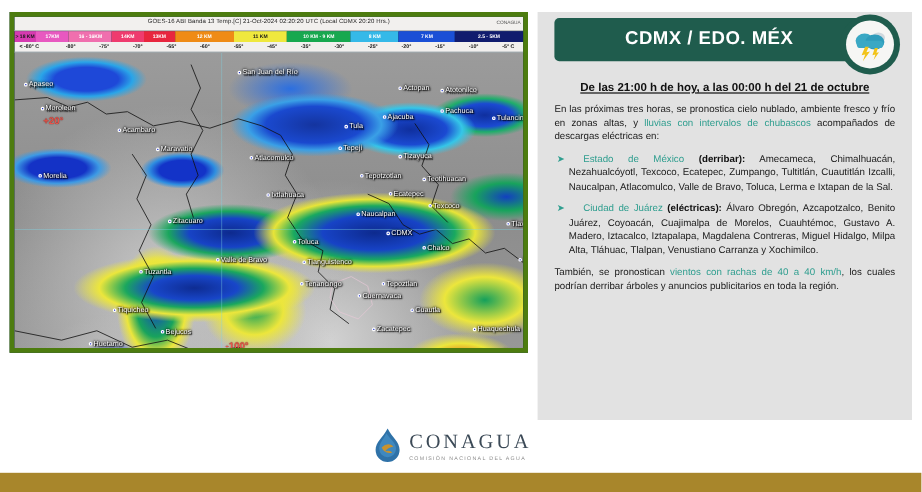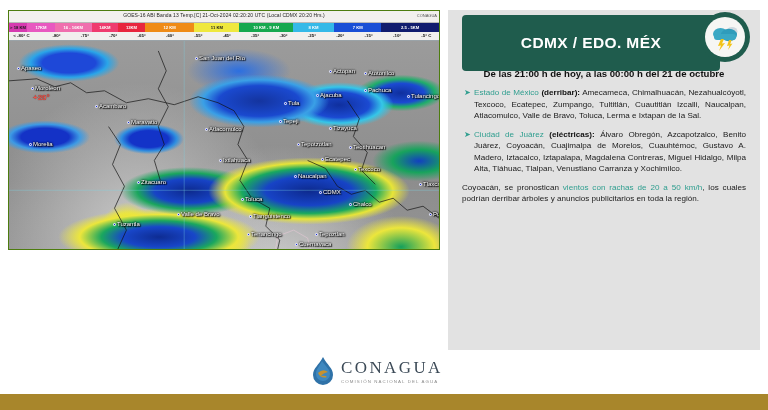--- a/index.html
+++ b/index.html
@@ -7,23 +7,23 @@
     width: 768px; height: 410px;
     background: #ffffff;
     font-family: "Liberation Sans", sans-serif;
     overflow: hidden;
   }
   .page { position: relative; width: 768px; height: 410px; background:#fff; }
 
   
   .map-panel {
     position: absolute; left: 8px; top: 10px;
-    width: 432px; height: 240px;
+    width: 432px; height: 284px;
     background: #0b2a3a;
-    border: 1px solid #4d7c0f;
+    border: 4px solid #4d7c0f;
     overflow: hidden;
   }
   .map-title-bar {
     position: relative; height: 12px; width: 100%;
     background: #f2f0ee; border-bottom: 1px solid #b9b9b9;
   }
   .map-title-bar .t {
     position: absolute; left: 0; right: 0; top: 1px;
     text-align: center; font-size: 5px; color: #1d1d1d;
     letter-spacing: .1px; white-space: nowrap;
@@ -87,50 +87,50 @@
   }
 
   
   .info-panel {
     position: absolute; left: 448px; top: 10px;
     width: 312px; height: 340px;
     background: #e2e2e2;
   }
   .hdr-wrap { position: relative; height: 54px; }
   .hdr-banner {
-    position: absolute; left: 14px; top: 5px; width: 258px; height: 56px;
+    position: absolute; left: 14px; top: 5px; width: 258px; height: 36px;
     background: #1f5c4d; border-radius: 4px;
     display: flex; flex-direction: column; align-items: center; justify-content: center;
   }
   .hdr-title { font-size: 15.5px; font-weight: bold; color: #ffffff; letter-spacing: .4px; }
   .hdr-sub { font-size: 7.5px; font-weight: bold; color: #ffffff; letter-spacing: .3px; margin-top: 2px; }
   .hdr-badge {
     position: absolute; right: 10px; top: 2px; width: 50px; height: 50px;
     border-radius: 50%; background: #1f5c4d;
     display: flex; align-items: center; justify-content: center;
   }
   .hdr-badge .inner {
     width: 40px; height: 40px; border-radius: 50%; background: #f6f6f4;
     display: flex; align-items: center; justify-content: center;
   }
 
   .when {
     margin: 4px 20px 0 20px; text-align: center;
-    font-size: 9.6px; font-weight: bold; color: #111; line-height: 1.3;
+    font-size: 9.6px; font-weight: bold; color: #111; line-height: 1.3; text-decoration: underline;
   }
   .body-txt {
     margin: 5px 14px 0 14px; text-align: justify;
     font-size: 8.1px; color: #1a1a1a; line-height: 1.42;
   }
   .hl { color: #2f9e8f; }
   .bullets { margin: 7px 14px 0 16px; }
   .bullet { position: relative; padding-left: 10px; margin-bottom: 7px;
             text-align: justify; font-size: 8.1px; color: #1a1a1a; line-height: 1.42; }
   .bullet .arrow { position: absolute; left: 0; top: 0; color: #2f9e8f; font-size: 8px; }
-  .bullet .region { color: #2f9e8f; }
+  .bullet .region { color: #2f9e8f; margin-left: 12px; }
   .bullet b { color: #111; }
   .closing { margin: 5px 14px 0 14px; text-align: justify;
              font-size: 8.1px; color: #1a1a1a; line-height: 1.42; }
 
   
   .footer { position: absolute; left: 0; top: 352px; width: 768px; height: 40px; background: #fff; }
   .logo-row { position: absolute; left: 310px; top: 4px; display: flex; align-items: center; gap: 5px; }
   .logo-text { display: flex; flex-direction: column; }
   .logo-main { font-size: 17px; letter-spacing: 2.4px; color: #3c4a57; font-family: "Liberation Serif", serif; }
   .logo-sub { font-size: 4.4px; letter-spacing: 1.1px; color: #8b8b8b; margin-top: 1px; }
@@ -268,41 +268,44 @@
             <rect x="4" y="11" width="22" height="6" rx="3" fill="#3aa8c4"></rect>
             <polygon points="11,16 8,23 11,22.5 9,28 15,20 12,20.5 14,16" fill="#f2c318"></polygon>
             <polygon points="19,17 17,23 19.5,22.5 18,27 22.5,20.5 20.3,21 21.6,17" fill="#f2c318"></polygon>
           </svg>
         </div>
       </div>
     </div>
 
     <div class="when">De las 21:00 h de hoy, a las 00:00 h del 21 de octubre</div>
 
+    <div class="body-txt">
+      <span>En las próximas tres horas, se pronostica cielo nublado, ambiente fresco y frío en zonas altas, y </span><span class="hl">lluvias con intervalos de chubascos</span><span> acompañados de descargas eléctricas en:</span>
+    </div>
 
     <div class="bullets">
 
       <div class="bullet">
         <span class="arrow">➤</span>
         <span class="region">Estado de México</span>
         <b>(derribar):</b>
         <span>Amecameca, Chimalhuacán, Nezahualcóyotl, Texcoco, Ecatepec, Zumpango, Tultitlán, Cuautitlán Izcalli, Naucalpan, Atlacomulco, Valle de Bravo, Toluca, Lerma e Ixtapan de la Sal.</span>
       </div>
 
       <div class="bullet">
         <span class="arrow">➤</span>
         <span class="region">Ciudad de Juárez</span>
         <b>(eléctricas):</b>
         <span>Álvaro Obregón, Azcapotzalco, Benito Juárez, Coyoacán, Cuajimalpa de Morelos, Cuauhtémoc, Gustavo A. Madero, Iztacalco, Iztapalapa, Magdalena Contreras, Miguel Hidalgo, Milpa Alta, Tláhuac, Tlalpan, Venustiano Carranza y Xochimilco.</span>
       </div>
 
     </div>
 
     <div class="closing">
-      <span>Coyoacán, se pronostican </span><span class="hl">vientos con rachas de 20 a 50 km/h</span><span>, los cuales podrían derribar árboles y anuncios publicitarios en toda la región.</span>
+      <span>También, se pronostican </span><span class="hl">vientos con rachas de 40 a 40 km/h</span><span>, los cuales podrían derribar árboles y anuncios publicitarios en toda la región.</span>
     </div>
   </div>
 
   <div class="footer">
     <div class="logo-row">
       <svg width="26" height="30" viewBox="0 0 26 30">
         <path d="M13,1 C9,9 3,12 3,19 a10,10 0 0 0 20,0 C23,12 17,9 13,1 Z" fill="#2f72a8"></path>
         <path d="M12,5 C9,11 6,13 6,18 a7,7 0 0 0 14,0 C20,13 16,11 12,5 Z" fill="#3f88bf"></path>
         <path d="M8,17 q5,-5 10,-1 q-5,1 -7,4 q4,-1 6,1 q-6,2 -9,-4 Z" fill="#c8922e"></path>
       </svg>

